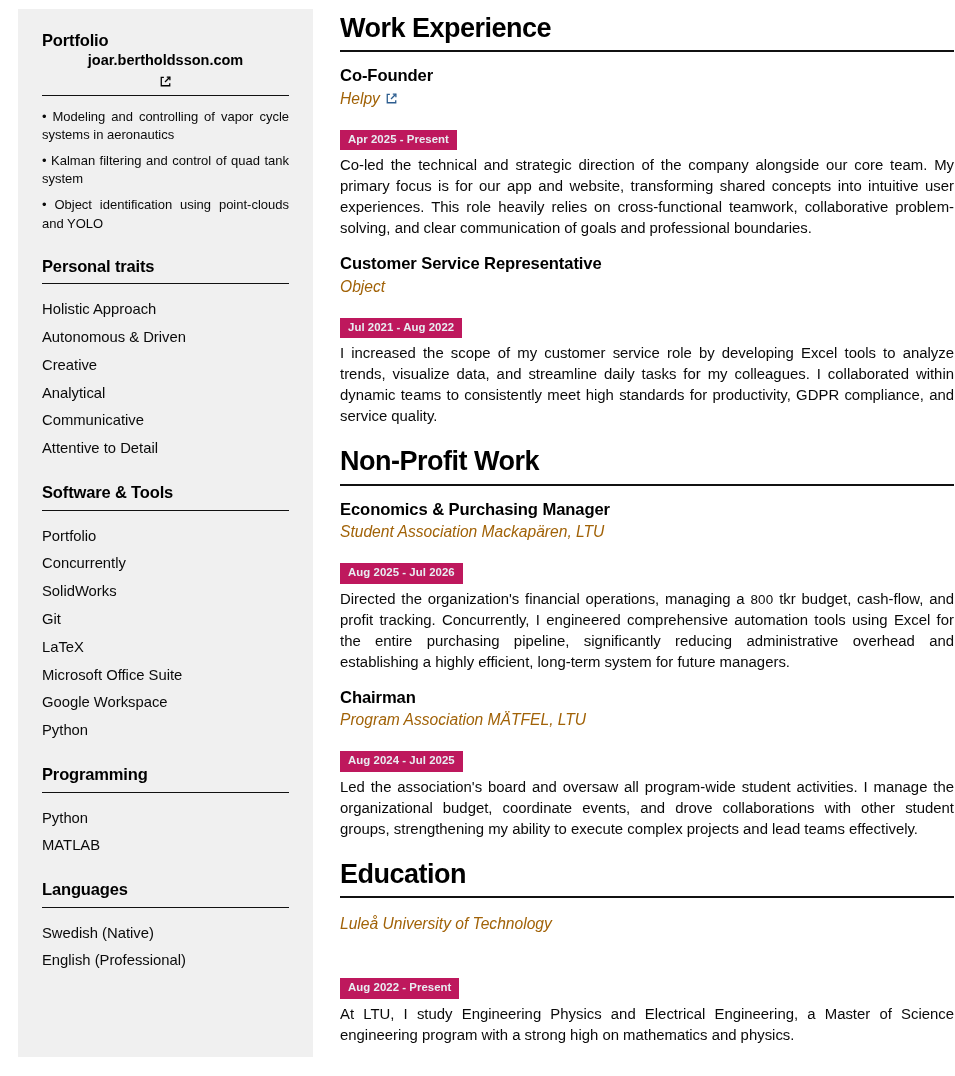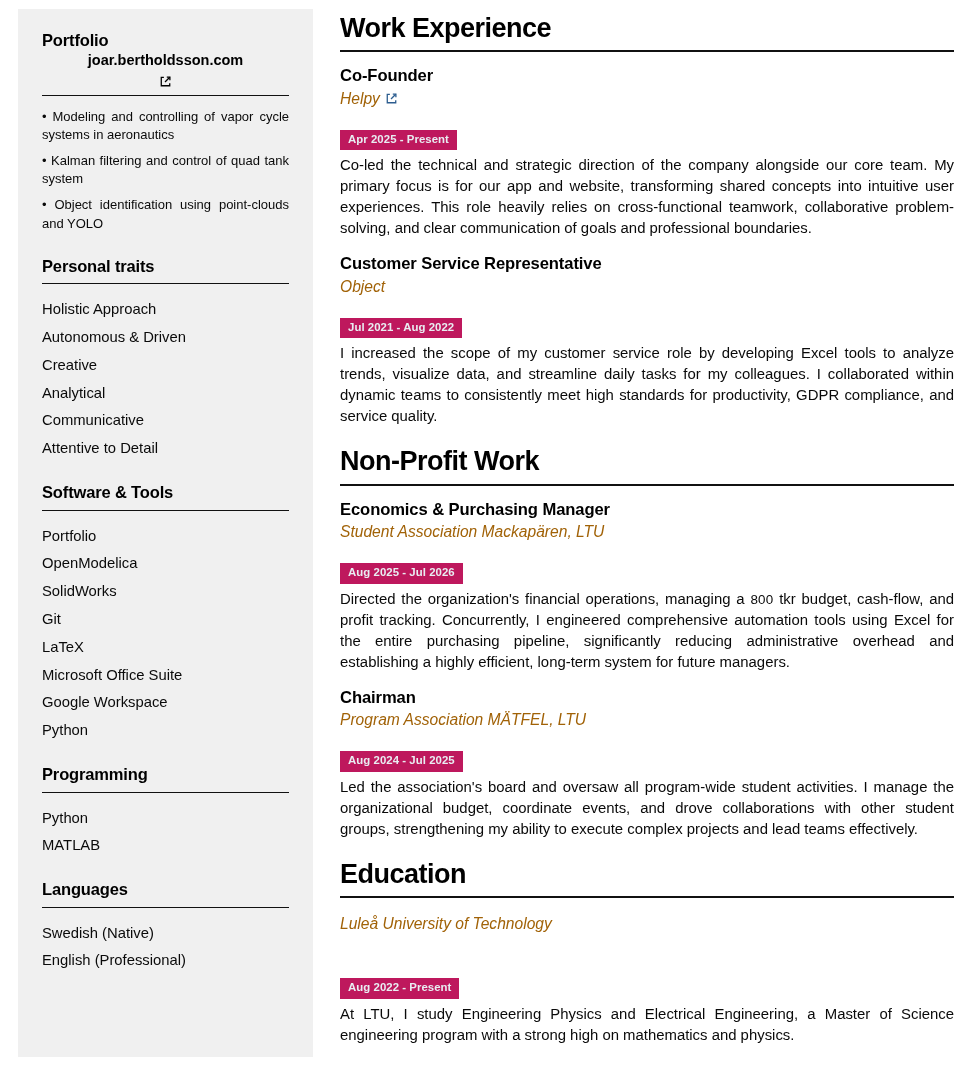--- a/index.html
+++ b/index.html
@@ -229,21 +229,21 @@
       </ul>
     </div>
 
     <div class="gap-md"></div>
 
     <div class="side-block">
       <h2 class="side-heading">Software &amp; Tools</h2>
       <hr class="rule">
       <ul class="plainlist">
         <li>Portfolio</li>
-        <li>OpenModelica</li>
+        <li>Concurrently</li>
         <li>SolidWorks</li>
         <li>Git</li>
         <li>LaTeX</li>
         <li>Microsoft Office Suite</li>
         <li>Google Workspace</li>
         <li>Python</li>
       </ul>
     </div>
 
     <div class="gap-md"></div>

